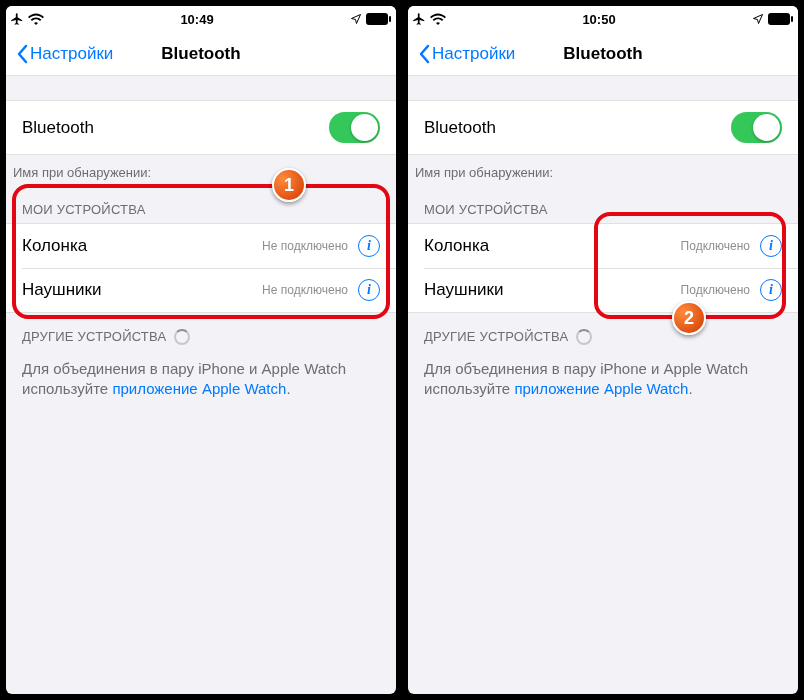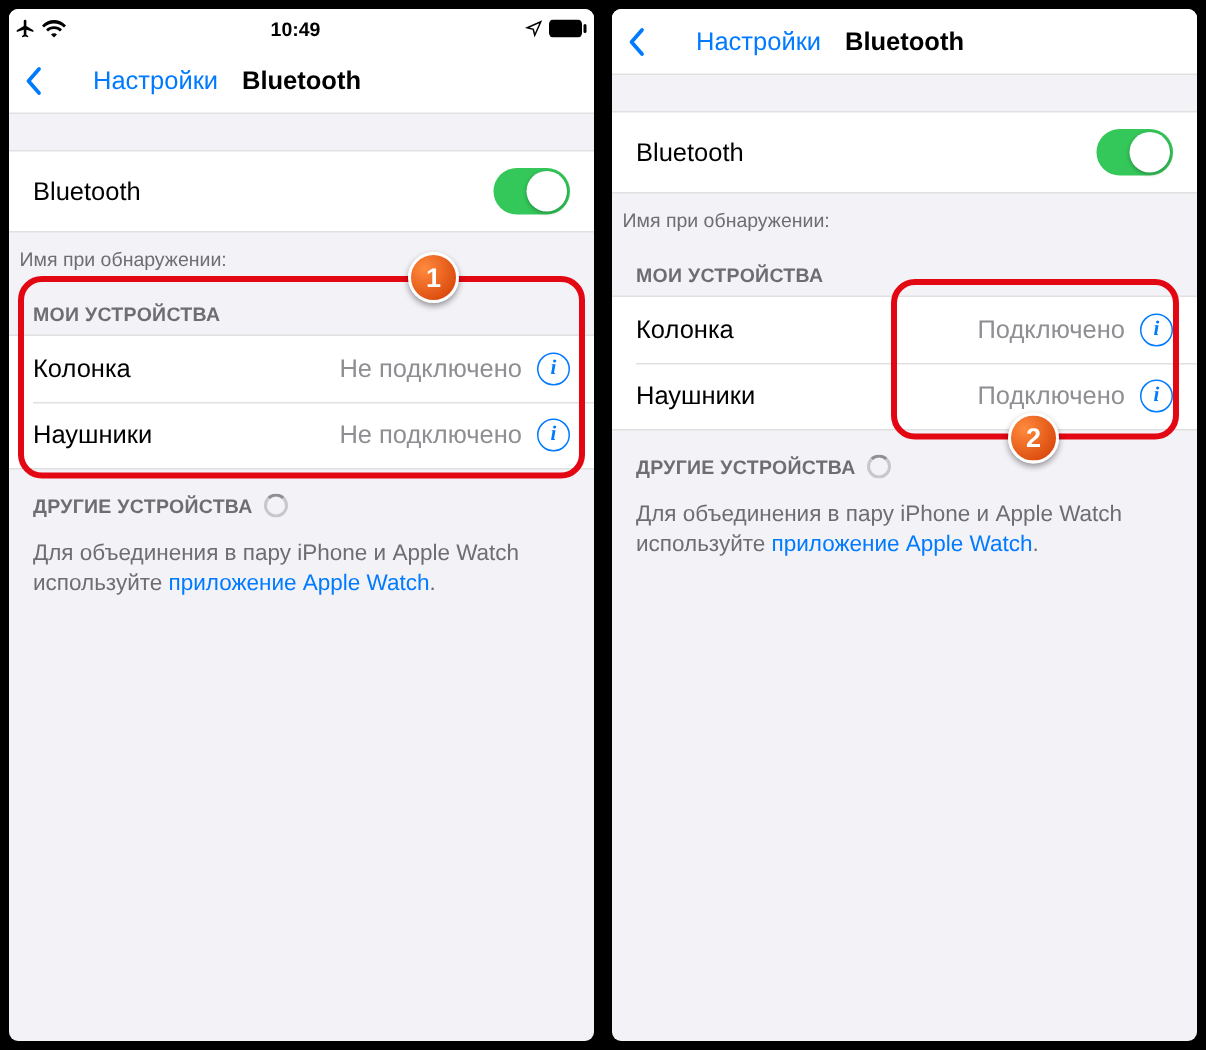--- a/index.html
+++ b/index.html
@@ -2,36 +2,36 @@
 <html><head>
 <meta charset="utf-8">
 <style>
   * { box-sizing: border-box; margin: 0; padding: 0; font-family: -apple-system, "Helvetica Neue", Arial, sans-serif; }
   body { background: #000; width: 804px; height: 700px; display: flex; gap: 12px; padding: 6px; }
   .phone { flex: 1; background: #f2f2f7; border-radius: 6px; overflow: hidden; position: relative; display: flex; flex-direction: column; }
   .statusbar { height: 26px; background: #fff; display: flex; align-items: center; justify-content: space-between; padding: 0 4px; font-size: 13px; font-weight: 600; color: #000; }
   .sb-left { display: flex; gap: 4px; align-items: center; }
   .sb-right { display: flex; gap: 4px; align-items: center; }
   .navbar { height: 44px; background: #fff; display: flex; align-items: center; padding: 0 10px; border-bottom: 1px solid rgba(0,0,0,.12); position: relative; }
-  .back { display: flex; align-items: flex-end; color: #007aff; font-size: 17px; cursor: pointer; gap: 32px; }
+  .back { display: flex; align-items: flex-end; color: #007aff; font-size: 17px; cursor: pointer; }
   .back svg { margin-right: 2px; }
   .title { position:absolute; left:50%; transform:translateX(-50%); font-size: 17px; font-weight: 600; color: #000; }
   .content { flex: 1; overflow: hidden; }
   .section-plain { padding: 10px 7px 6px; font-size: 13px; color: #6d6d72; }
-  .section-header { padding: 16px 16px 6px; font-size: 13px; color: #6d6d72; text-transform: uppercase; letter-spacing: .2px; font-weight: bold; }
+  .section-header { padding: 16px 16px 6px; font-size: 13px; color: #6d6d72; text-transform: uppercase; letter-spacing: .2px; }
   .group { background: #fff; border-top: 1px solid rgba(0,0,0,.12); border-bottom: 1px solid rgba(0,0,0,.12); margin-top: 20px;}
   .group.first { margin-top: 24px; }
   .row { display: flex; align-items: center; padding: 11px 16px; min-height: 44px; position: relative; }
   .row + .row::before { content:""; position:absolute; left:16px; right:0; top:0; height:1px; background: rgba(0,0,0,.12); }
   .row .label { font-size: 17px; color: #000; flex: 1; }
-  .row .status { font-size: 17px; color: #8e8e93; margin-right: 10px; }
+  .row .status { font-size: 12px; color: #8e8e93; margin-right: 10px; }
   .toggle { width: 51px; height: 31px; background: #34c759; border-radius: 16px; position: relative; cursor:pointer; }
   .toggle::after { content:""; position:absolute; right:2px; top:2px; width:27px; height:27px; border-radius:50%; background:#fff; box-shadow:0 1px 3px rgba(0,0,0,.3); }
   .info-icon { width: 22px; height: 22px; border: 1.6px solid #007aff; border-radius: 50%; color: #007aff; font-family: Georgia, serif; font-style: italic; font-weight: bold; display: flex; align-items: center; justify-content: center; font-size: 14px; cursor:pointer; }
-  .other-header { display:flex; align-items:center; gap: 8px; }
+  .other-header { display:flex; align-items:flex-start; gap: 8px; }
   .spinner { width: 16px; height: 16px; border: 2px solid #c7c7cc; border-top-color: #8e8e93; border-radius: 50%; }
   .footer-note { padding: 8px 16px; font-size: 15px; color: #6d6d72; line-height: 1.35; }
   .footer-note a { color: #007aff; text-decoration: none; }
   .hl-red { position: absolute; border: 4px solid #e30613; border-radius: 16px; pointer-events: none; }
   .badge { position: absolute; width: 34px; height: 34px; border-radius: 50%; background: radial-gradient(circle at 30% 30%, #ff8a3d, #d13a00); border: 2px solid #fff; color: #fff; font-weight: 700; font-size: 18px; display:flex; align-items:center; justify-content:center; box-shadow: 0 2px 4px rgba(0,0,0,.4); pointer-events:none; }
   svg { display:block; }
 </style>
 </head>
 <body>
 
@@ -109,20 +109,48 @@
       <span class="spinner"></span>
     </div>
 
     <div class="footer-note">
       <span>Для объединения в пару iPhone и Apple Watch используйте </span><a href="#">приложение Apple Watch</a><span>.</span>
     </div>
   </div>
 </div>
 
 <div class="phone">
+  <div class="statusbar">
+    <div class="sb-left">
+      <span>
+        <svg width="14" height="14" viewBox="0 0 24 24" fill="#000">
+            <path d="M21 16v-2l-8-5V3.5a1.5 1.5 0 0 0-3 0V9l-8 5v2l8-2.5V19l-2 1.5V22l3.5-1 3.5 1v-1.5L13 19v-5.5l8 2.5z"></path>
+          </svg>
+      </span>
+      <span>
+        <svg width="16" height="12" viewBox="0 0 24 18" fill="#000">
+            <path d="M12 18l3-3c-1.7-1.7-4.3-1.7-6 0l3 3zm-6-6c3.3-3.3 8.7-3.3 12 0l2-2c-4.4-4.4-11.6-4.4-16 0l2 2zm-4-4c5.5-5.5 14.5-5.5 20 0l2-2C16.8-1.2 7.2-1.2 0 6l2 2z"></path>
+          </svg>
+      </span>
+    </div>
+    <span>10:50</span>
+    <div class="sb-right">
+      <span>
+        <svg width="12" height="12" viewBox="0 0 24 24" fill="none" stroke="#000" stroke-width="2">
+            <path d="M3 11l18-8-8 18-2-8-8-2z"></path>
+          </svg>
+      </span>
+      <span>
+        <svg width="26" height="12" viewBox="0 0 26 12">
+            <rect x="0" y="0" width="22" height="12" rx="3" fill="#000"></rect>
+            <rect x="23" y="3" width="2" height="6" rx="1" fill="#000"></rect>
+          </svg>
+      </span>
+    </div>
+  </div>
 
   <div class="navbar">
     <div class="back">
       <svg width="12" height="20" viewBox="0 0 12 20" fill="none" stroke="#007aff" stroke-width="2.5" stroke-linecap="round" stroke-linejoin="round">
           <path d="M10 2L3 10l7 8"></path>
         </svg>
       <span>Настройки</span>
     </div>
     <div class="title">Bluetooth</div>
   </div>

